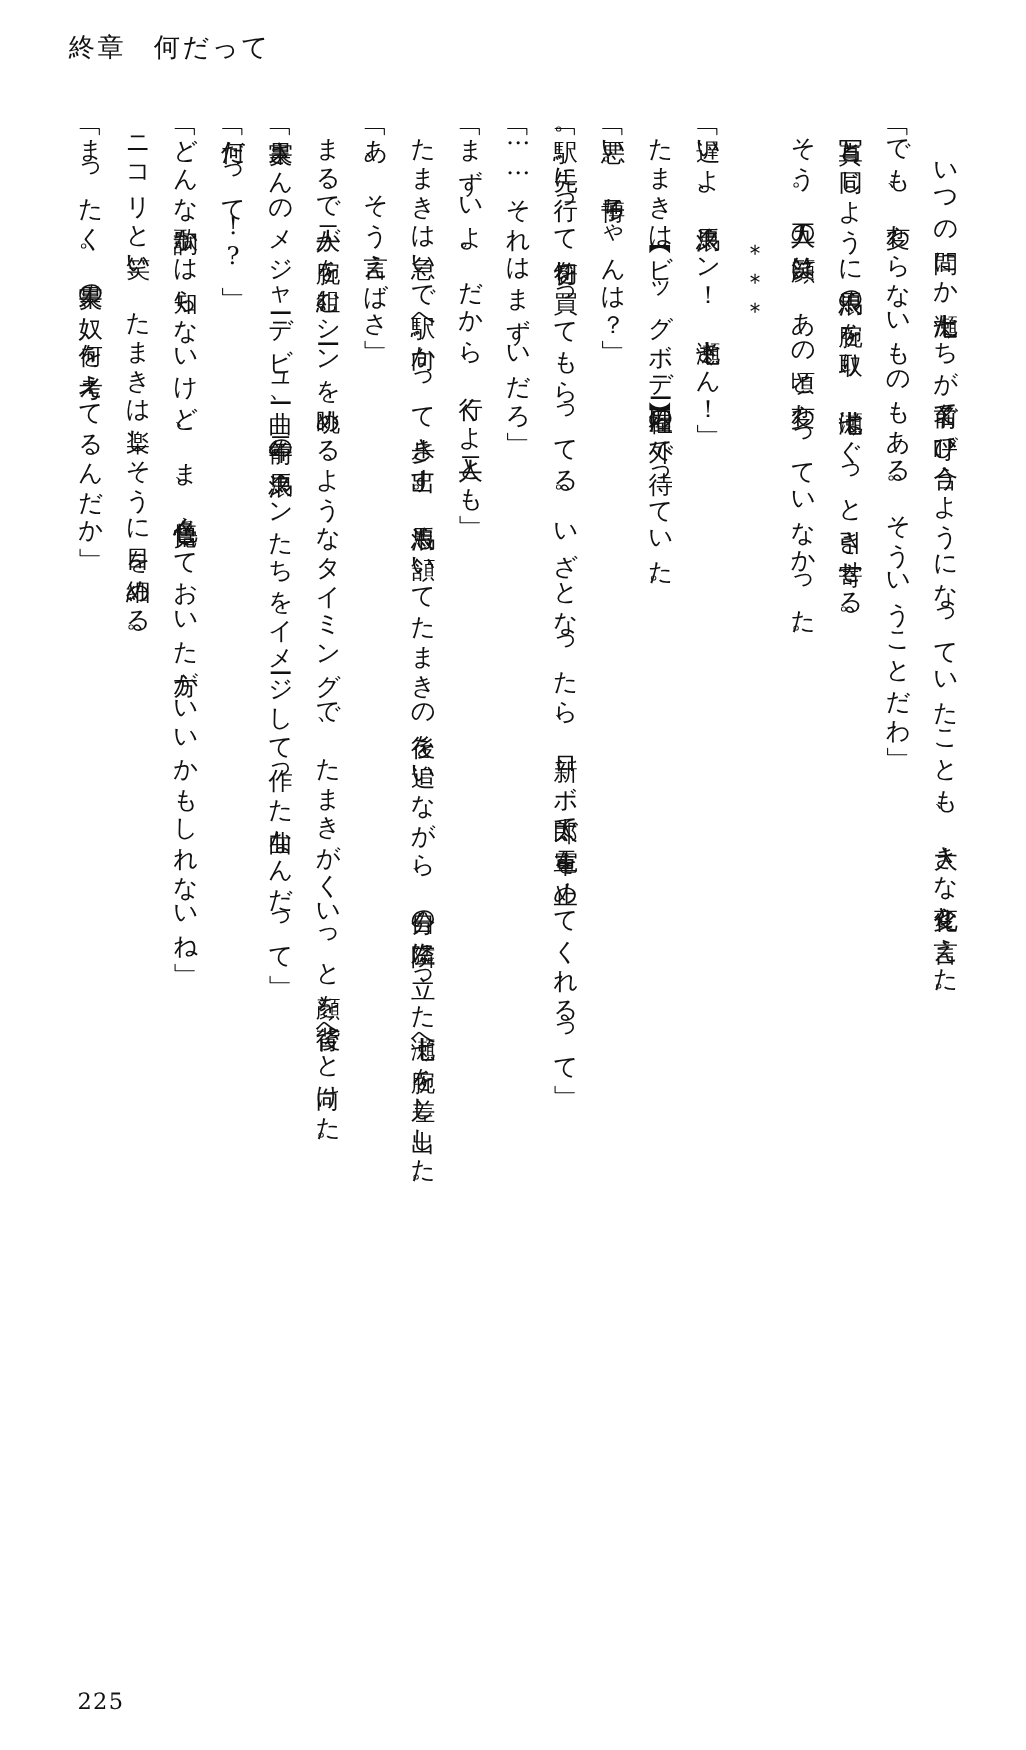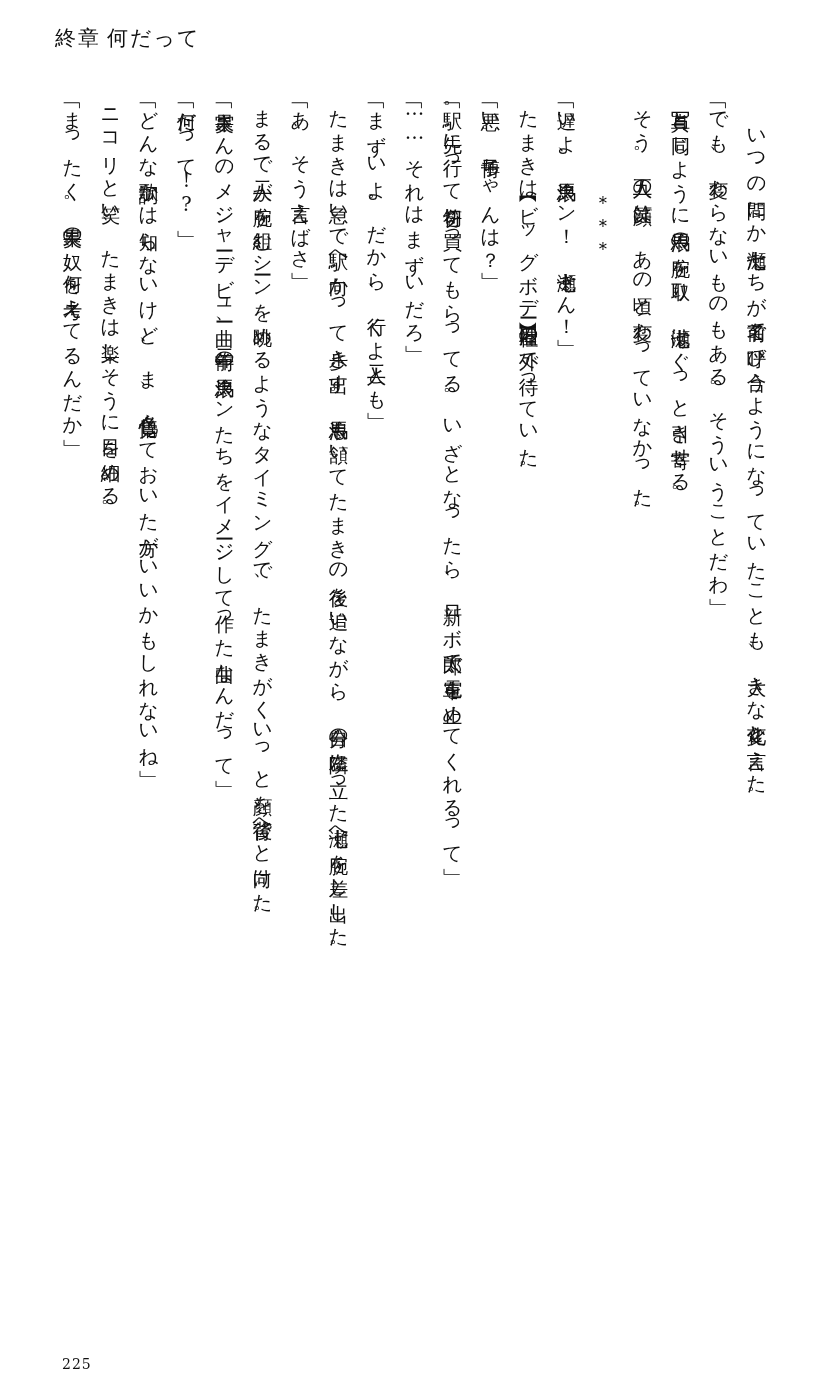--- a/index.html
+++ b/index.html
@@ -25,21 +25,21 @@
   .chapter-heading {
     position: absolute;
     top: 24px;
     left: 55px;
     font-size: 21px;
     letter-spacing: 2px;
     white-space: nowrap;
     font-family: "DejaVu Serif", "Liberation Serif", serif;
   }
   .chapter-heading .num {
-    margin-right: 6px;
+    margin-right: 22px;
   }
 
   
   .body-text {
     position: absolute;
     top: 96px;
     right: 46px;
     height: 1200px;
     width: 700px;
     writing-mode: vertical-rl;
@@ -64,21 +64,21 @@
     letter-spacing: 4px;
     padding-top: 86px;
     font-size: 19px;
   }
 
   
   .page-number {
     position: absolute;
     left: 62px;
     bottom: 28px;
-    font-size: 14px;
+    font-size: 18px;
     font-family: "DejaVu Serif", "Liberation Serif", serif;
     letter-spacing: 1px;
     margin-top: 20px;
   }
 </style>
 </head>
 <body>
 
 <div class="page">
 

